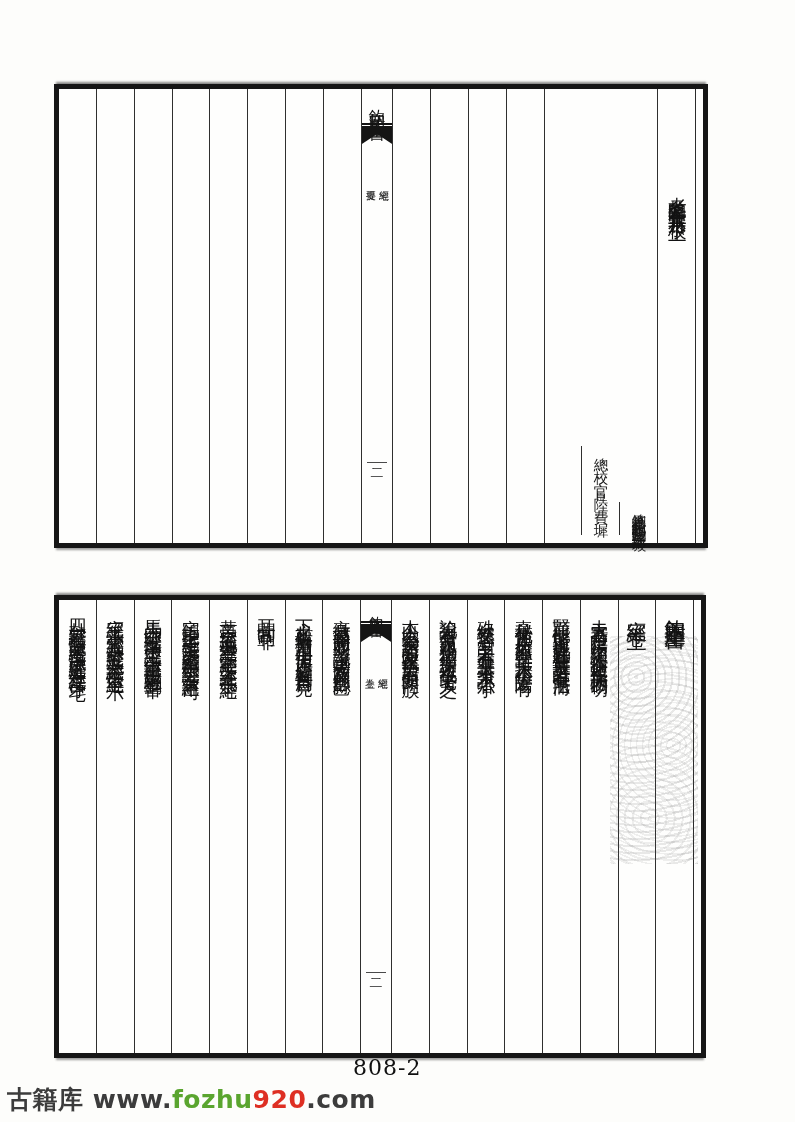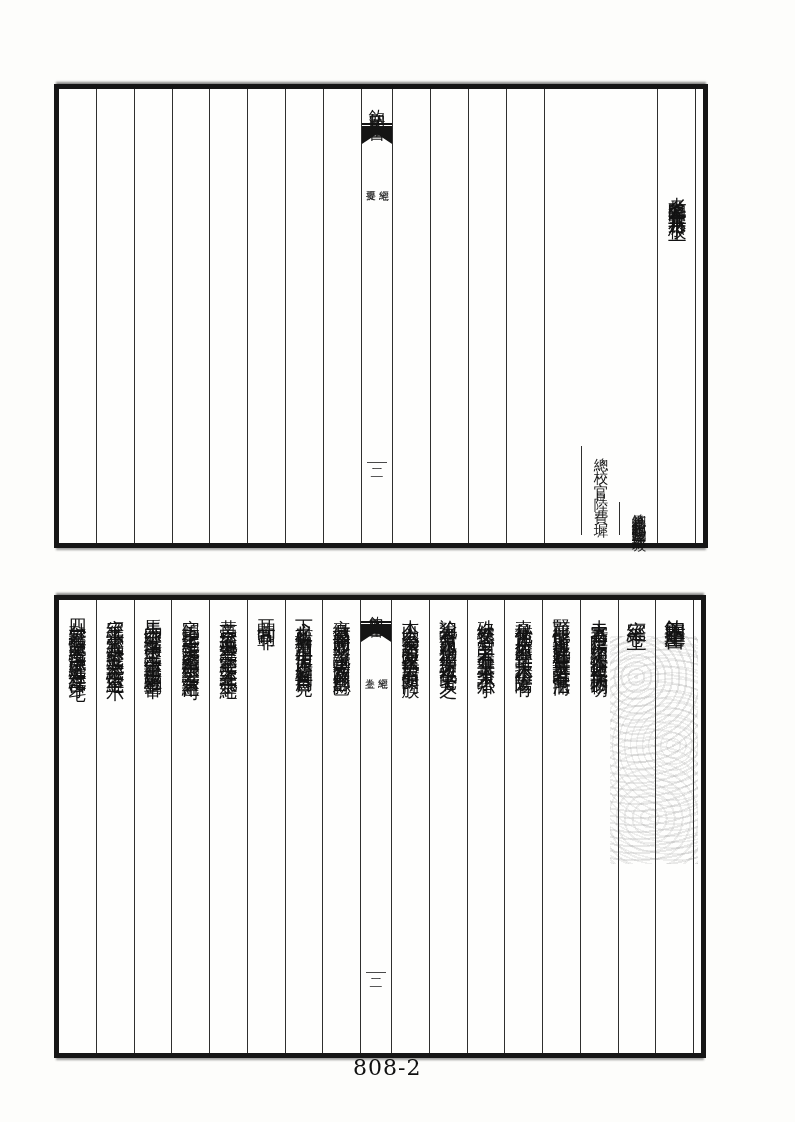--- a/index.html
+++ b/index.html
@@ -153,14 +153,17 @@
         </div>
         <div class="col text">
           <div class="v body-text">四卦宅經右盤龍宅經李淳風宅經五姓宅經吕才宅</div>
         </div>
       </div>
     <div class="seal-noise"></div>
   </div>
 
   <div class="footer-num">808-2</div>
 
+  <div class="watermark">
+    <span style="color: rgb(60, 60, 60);">古籍库</span><span style="color: rgb(60, 60, 60);"> www.</span><span style="color: rgb(90, 165, 47);">fozhu</span><span style="color: rgb(222, 47, 35);">920</span><span style="color: rgb(60, 60, 60);">.com</span>
+  </div>
 
 </div>
 
 </body></html>

